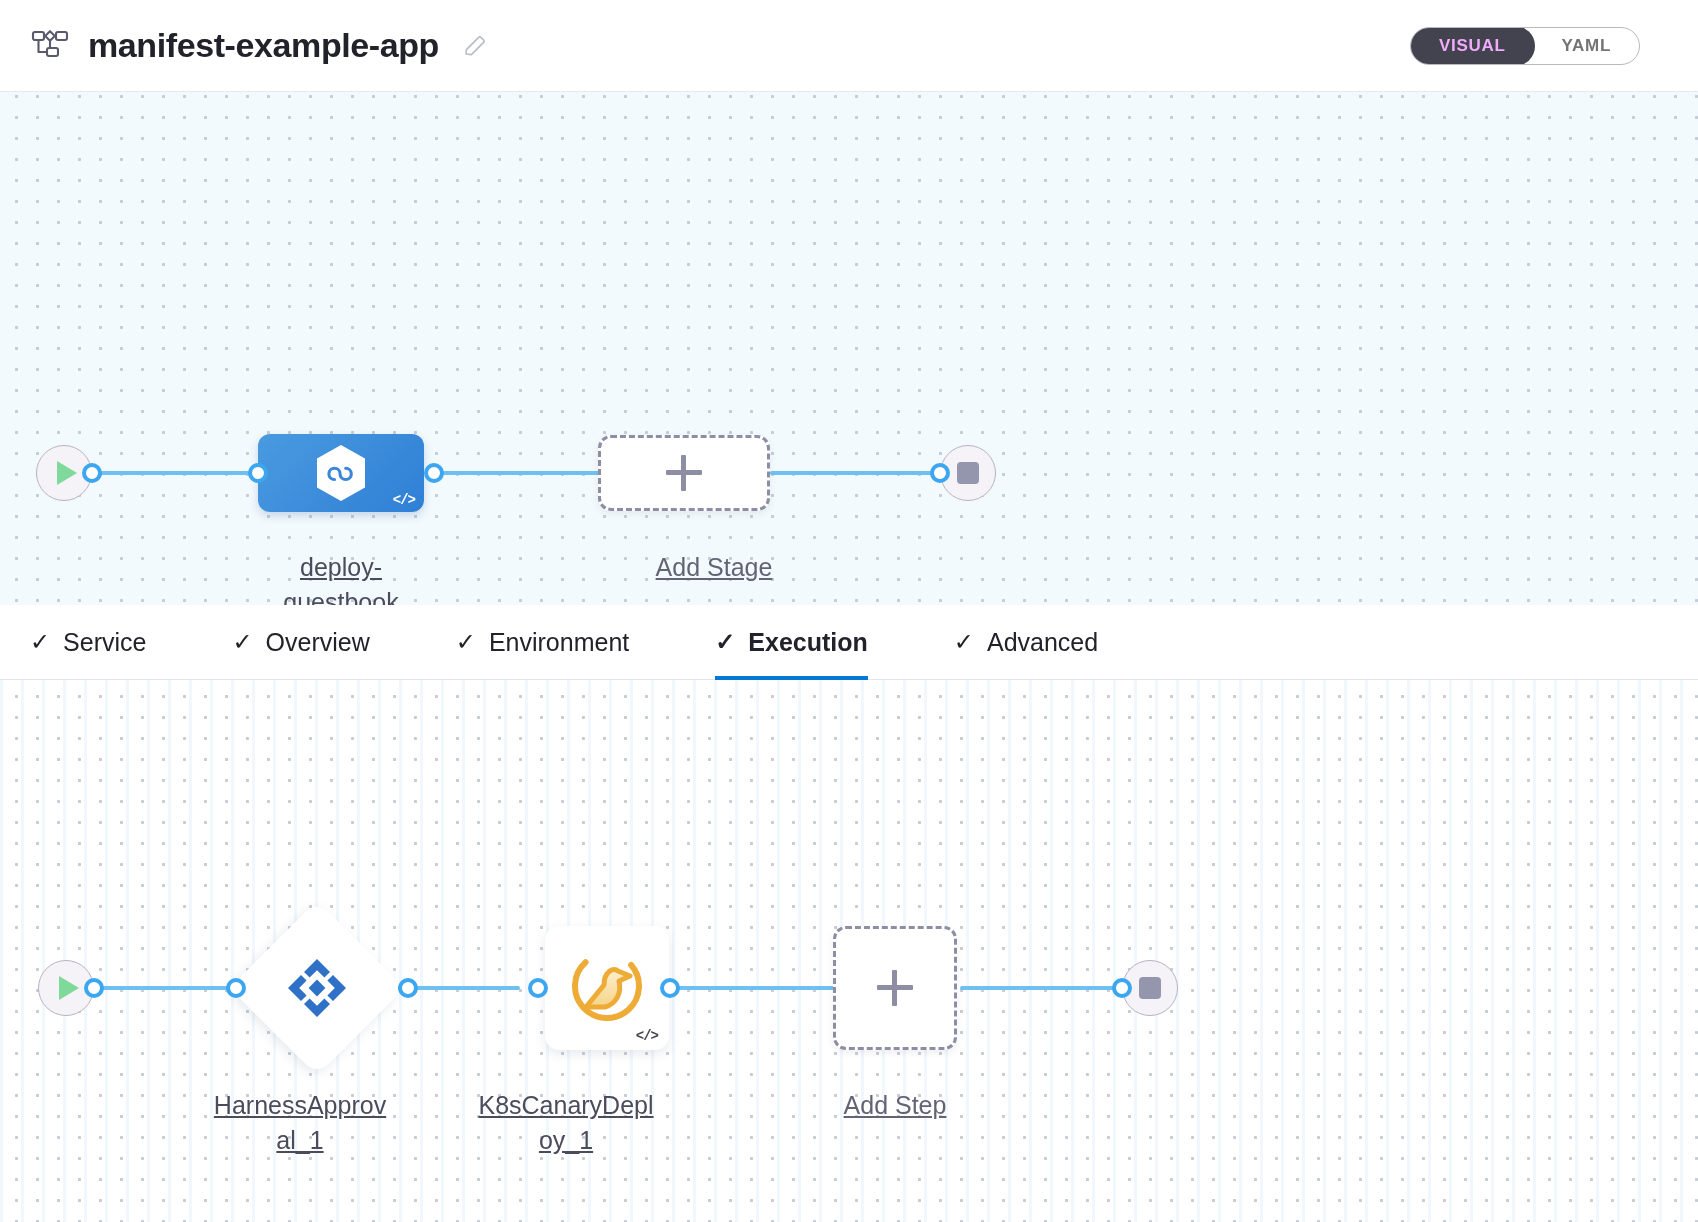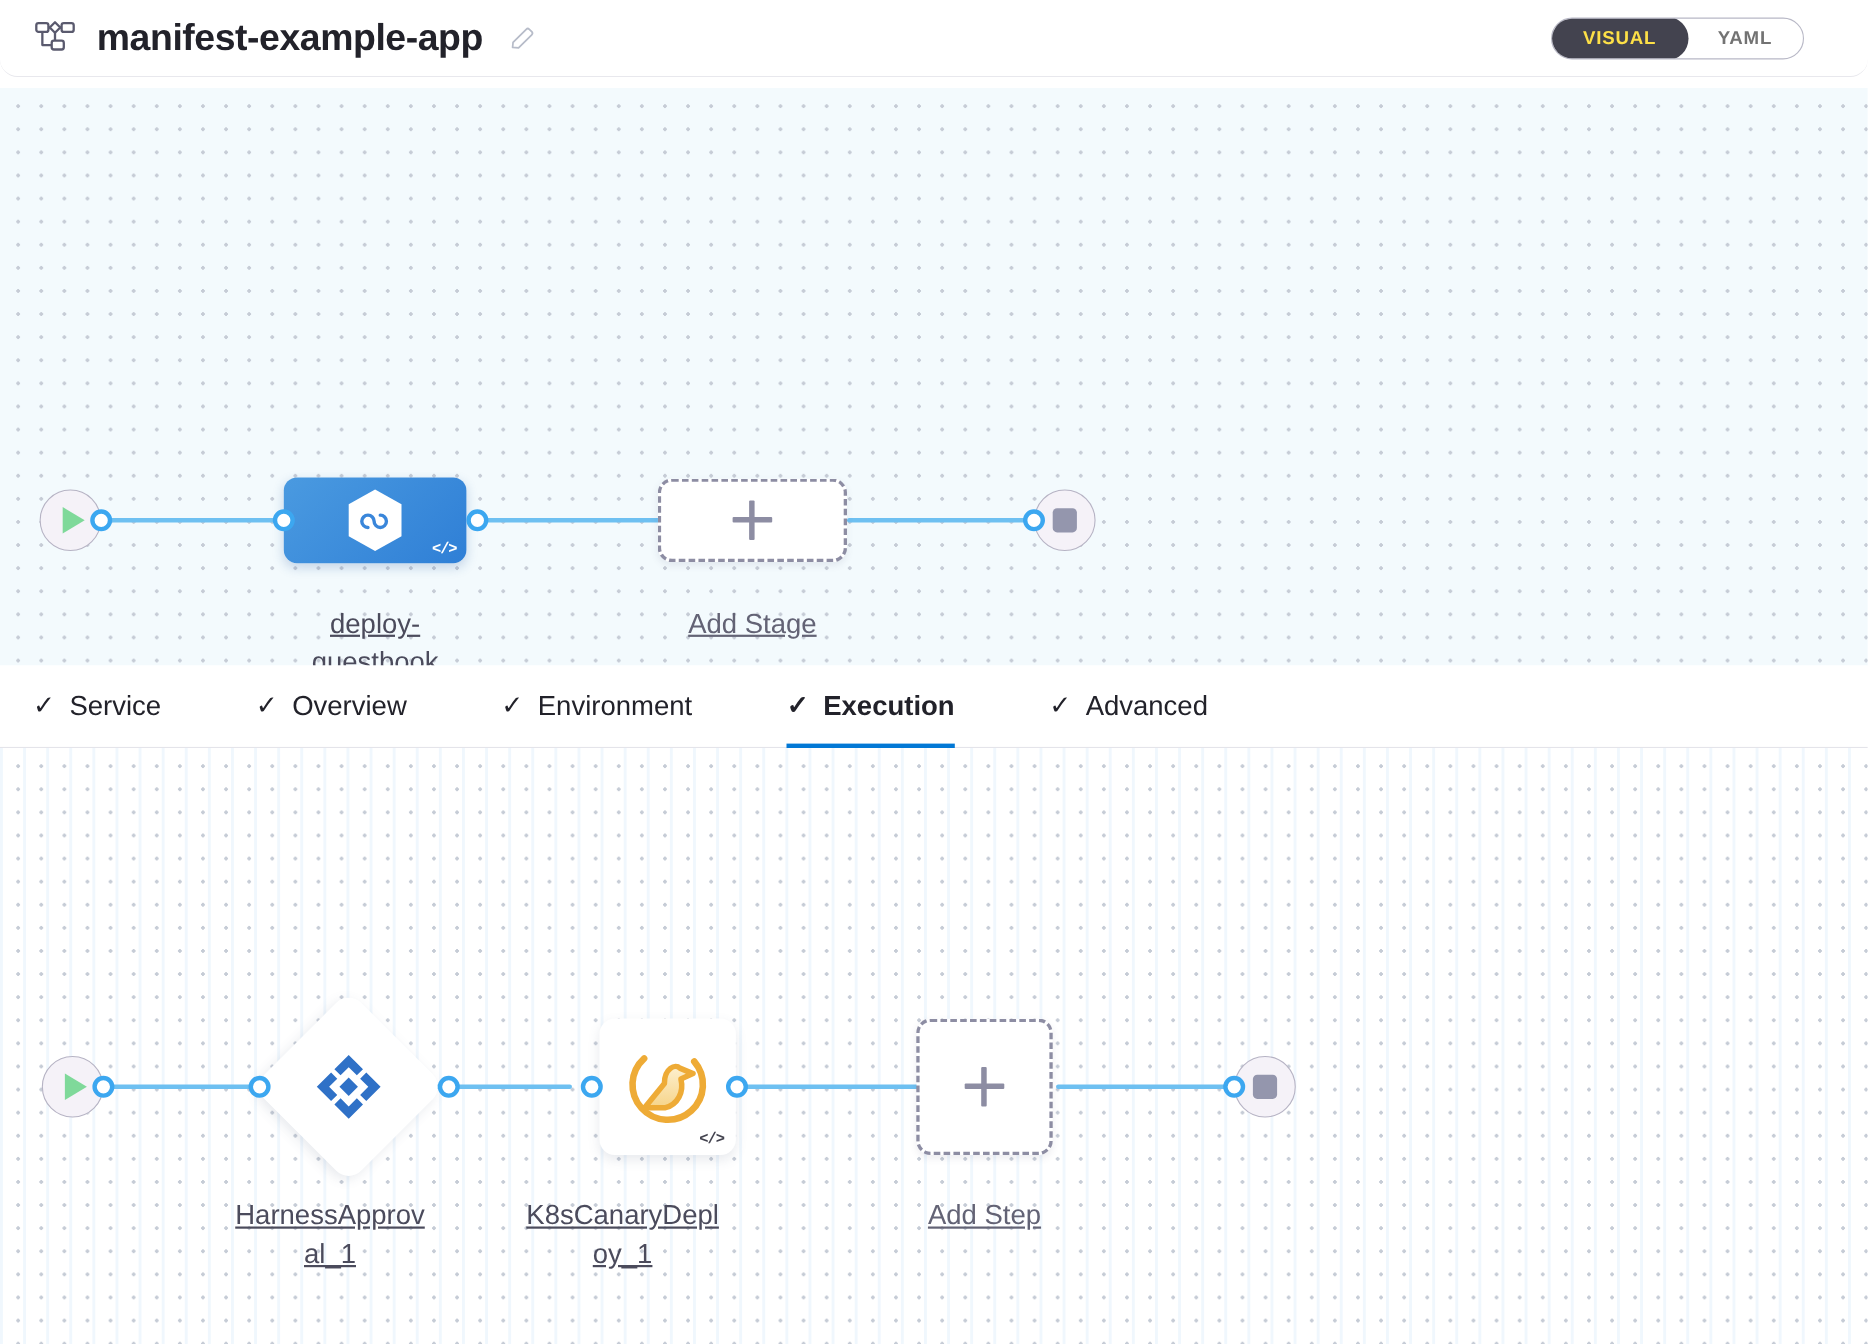--- a/index.html
+++ b/index.html
@@ -8,28 +8,27 @@
     font-family: "Liberation Sans", sans-serif;
     background: #ffffff;
     overflow: hidden;
     position: relative;
   }
 
   
   .header {
     position: absolute;
     top: 0; left: 0;
-    width: 1698px; height: 70px;
+    width: 1698px; height: 92px;
     background: #ffffff;
     border-bottom: 1px solid #e8e8ed;
     display: flex;
     align-items: center;
     padding: 0 28px;
     z-index: 30;
-    border-radius: 16px;
   }
   .pipeline-icon { width: 44px; height: 44px; flex: 0 0 44px;
     display: flex; align-items: center; justify-content: center; }
   .page-title {
     font-size: 34px;
     font-weight: bold;
     color: #22222a;
     letter-spacing: -0.4px;
     margin-left: 16px;
     white-space: nowrap;
@@ -55,21 +54,21 @@
     font-size: 17px;
     font-weight: bold;
     letter-spacing: 0.7px;
     padding: 0 28px;
     cursor: pointer;
     border-radius: 20px;
     color: #737373;
   }
   .view-toggle .seg.active {
     background: #43434f;
-    color: #fde047;
+    color: #f0abfc;
     margin: -1px;
     height: 40px;
     padding: 0 29px;
   }
 
   
   .canvas-top {
     position: absolute;
     top: 80px; left: 0;
     width: 1698px; height: 525px;
@@ -313,21 +312,21 @@
     </div>
     <div class="code-badge">&lt;/&gt;</div>
   </div>
   <div class="port" style="left:424px; top:383px;"></div>
   <div class="node-caption" style="left:238px; top:470px; width:206px;">deploy-
 guestbook</div>
 
   <div class="add-node stage" style="left:598px; top:355px;">
     <div class="plus"></div>
   </div>
-  <div class="node-caption muted" style="left:578px; top:470px; width:212px;">Add Stage</div>
+  <div class="node-caption muted" style="left:608px; top:470px; width:212px;">Add Stage</div>
 
   <div class="port" style="left:930px; top:383px;"></div>
   <div class="terminal-node" style="left:940px; top:365px;">
     <div class="stop-sq"></div>
   </div>
 </div>
 
 <div class="tabbar">
   <div class="tab">
     <span class="check">✓</span>

